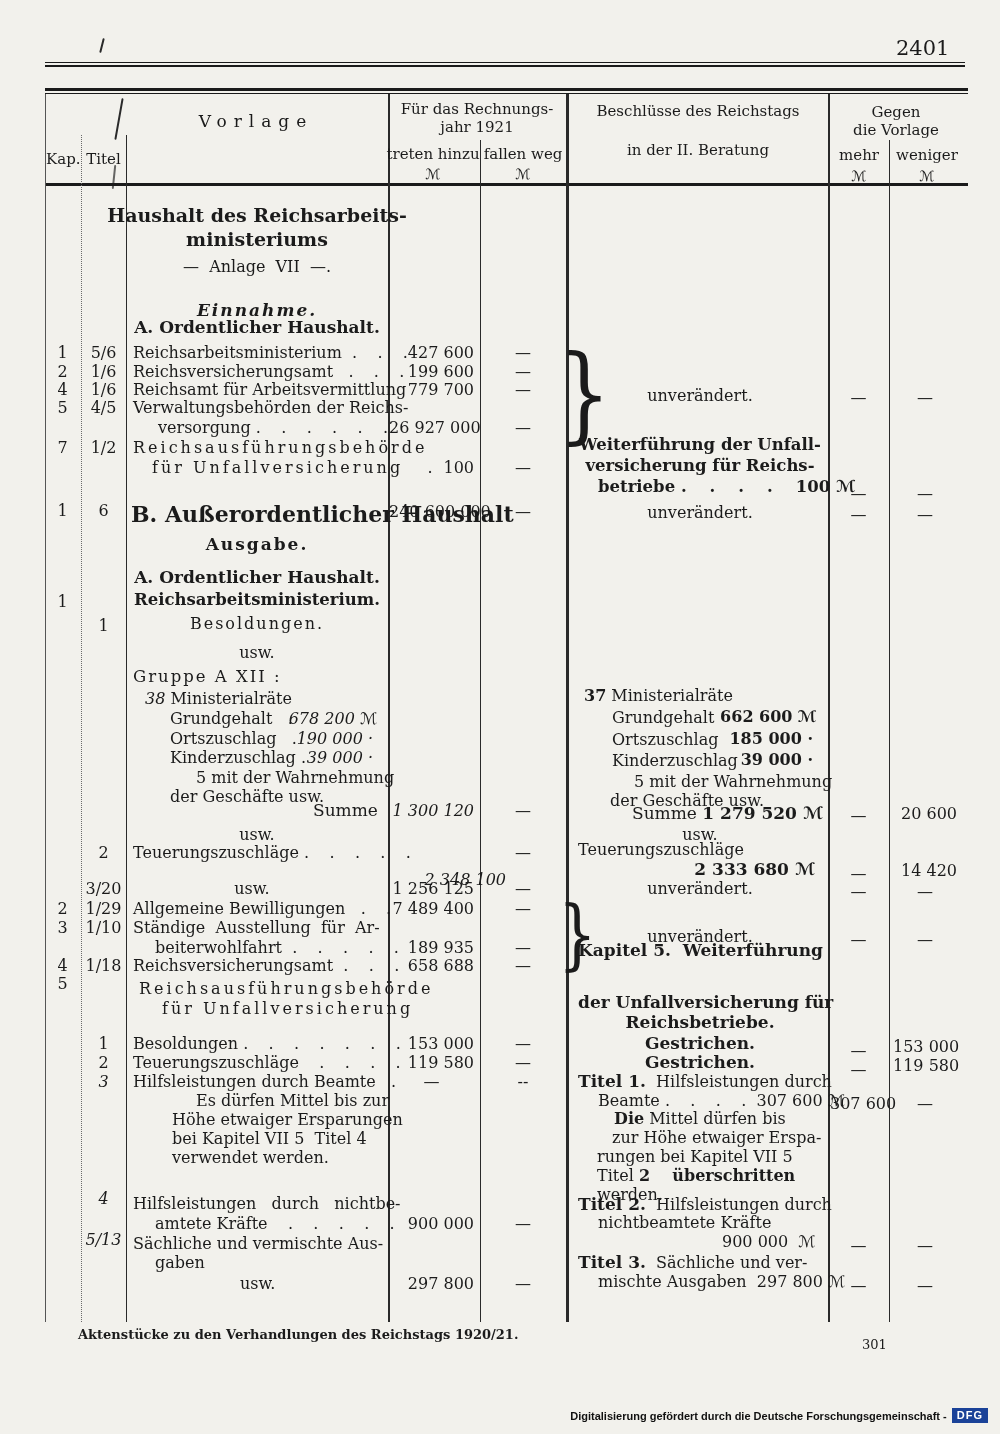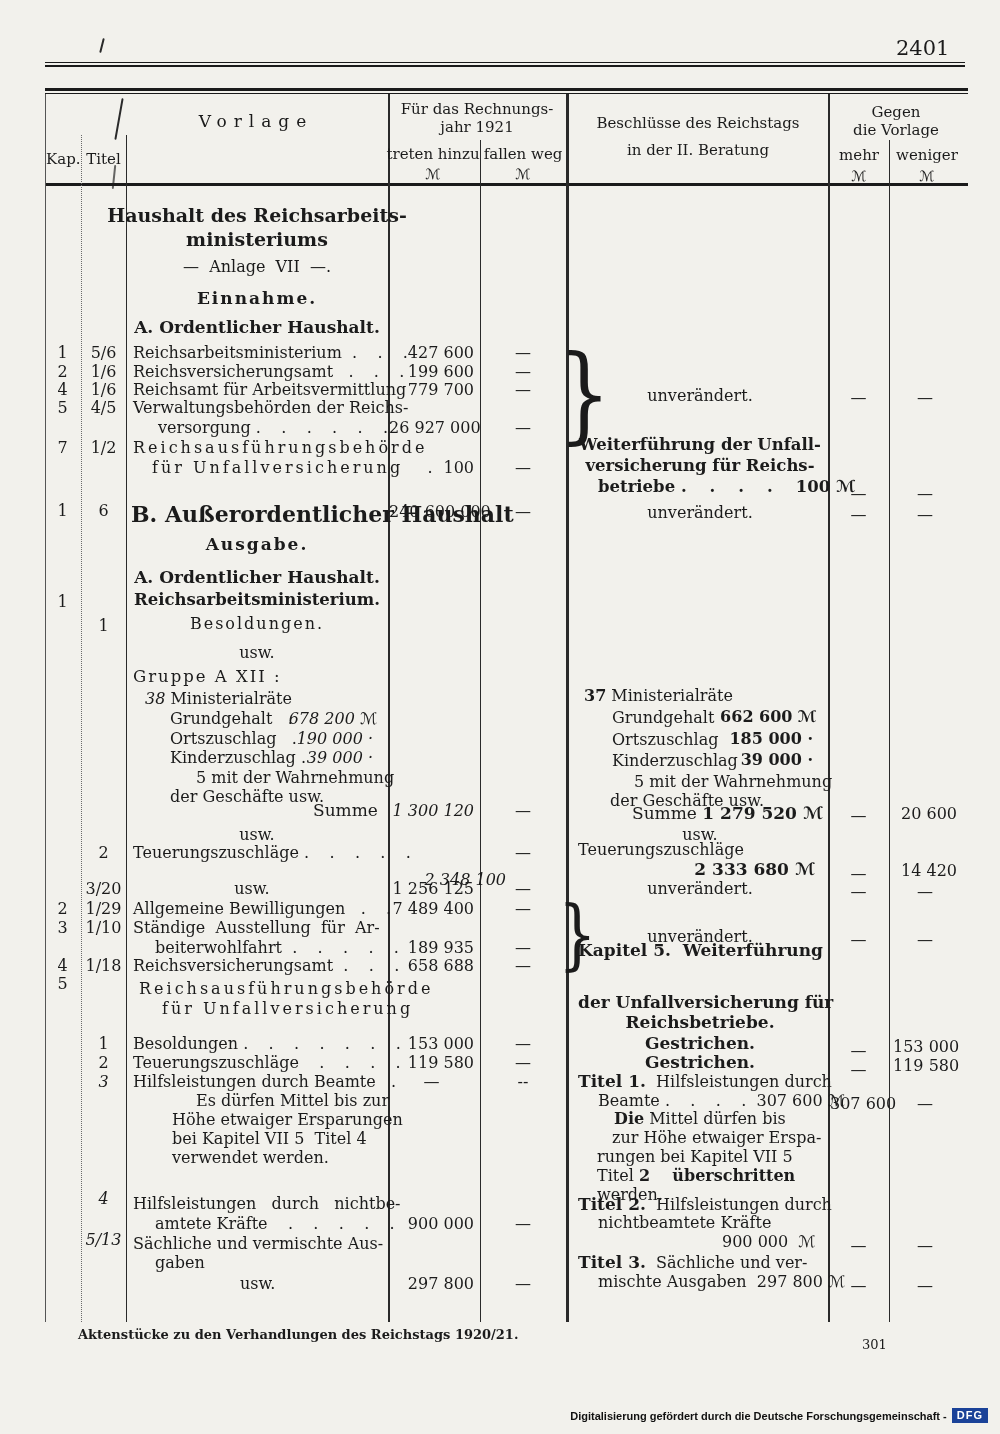--- a/index.html
+++ b/index.html
@@ -60,33 +60,33 @@
 
   <div class="t s15 kap" style="top:152px;">Kap.</div>
   <div class="t s15 ti" style="top:152px;">Titel</div>
   <div class="t s17 ctr" style="left:256px;top:113px;letter-spacing:7px;">Vorlage</div>
   <div class="t s15 ctr" style="left:477px;top:102px;">Für das Rechnungs-</div>
   <div class="t s15 ctr" style="left:477px;top:120px;">jahr 1921</div>
   <div class="t s15 ctr" style="left:433px;top:147px;">treten hinzu</div>
   <div class="t s15 ctr" style="left:523px;top:147px;">fallen weg</div>
   <div class="t s14 i ctr" style="left:433px;top:167px;">ℳ</div>
   <div class="t s14 i ctr" style="left:523px;top:167px;">ℳ</div>
-  <div class="t s15 ctr" style="left:698px;top:116px;">Beschlüsse des Reichstags</div>
+  <div class="t s15 ctr" style="left:698px;top:104px;">Beschlüsse des Reichstags</div>
   <div class="t s15 ctr" style="left:698px;top:143px;">in der II. Beratung</div>
   <div class="t s15 ctr" style="left:896px;top:105px;">Gegen</div>
   <div class="t s15 ctr" style="left:896px;top:123px;">die Vorlage</div>
   <div class="t s15 ctr" style="left:859px;top:148px;">mehr</div>
   <div class="t s15 ctr" style="left:927px;top:148px;">weniger</div>
   <div class="t s14 i ctr" style="left:859px;top:169px;">ℳ</div>
   <div class="t s14 i ctr" style="left:927px;top:169px;">ℳ</div>
 
   <div class="t b s19 ctr" style="left:257px;top:206px;">Haushalt des Reichsarbeits-</div>
   <div class="t b s19 ctr" style="left:257px;top:230px;">ministeriums</div>
   <div class="t ctr" style="left:257px;top:259px;">—  Anlage  VII  —.</div>
-  <div class="t b s17 sp1 ctr" style="left:257px;top:290px;">Einnahme.</div>
+  <div class="t b s17 sp1 ctr" style="left:257px;top:302px;font-style:italic;">Einnahme.</div>
   <div class="t b s17 ctr" style="left:257px;top:319px;">A. Ordentlicher Haushalt.</div>
 
   <div class="t kap" style="top:345px;">1</div>
   <div class="t ti" style="top:345px;">5/6</div>
   <div class="t txt" style="top:345px;">Reichsarbeitsministerium  .    .    .</div>
   <div class="t num3" style="top:345px;">427 600</div>
   <div class="t dash4" style="top:345px;">—</div>
 
   <div class="t kap" style="top:364px;">2</div>
   <div class="t ti" style="top:364px;">1/6</div>

